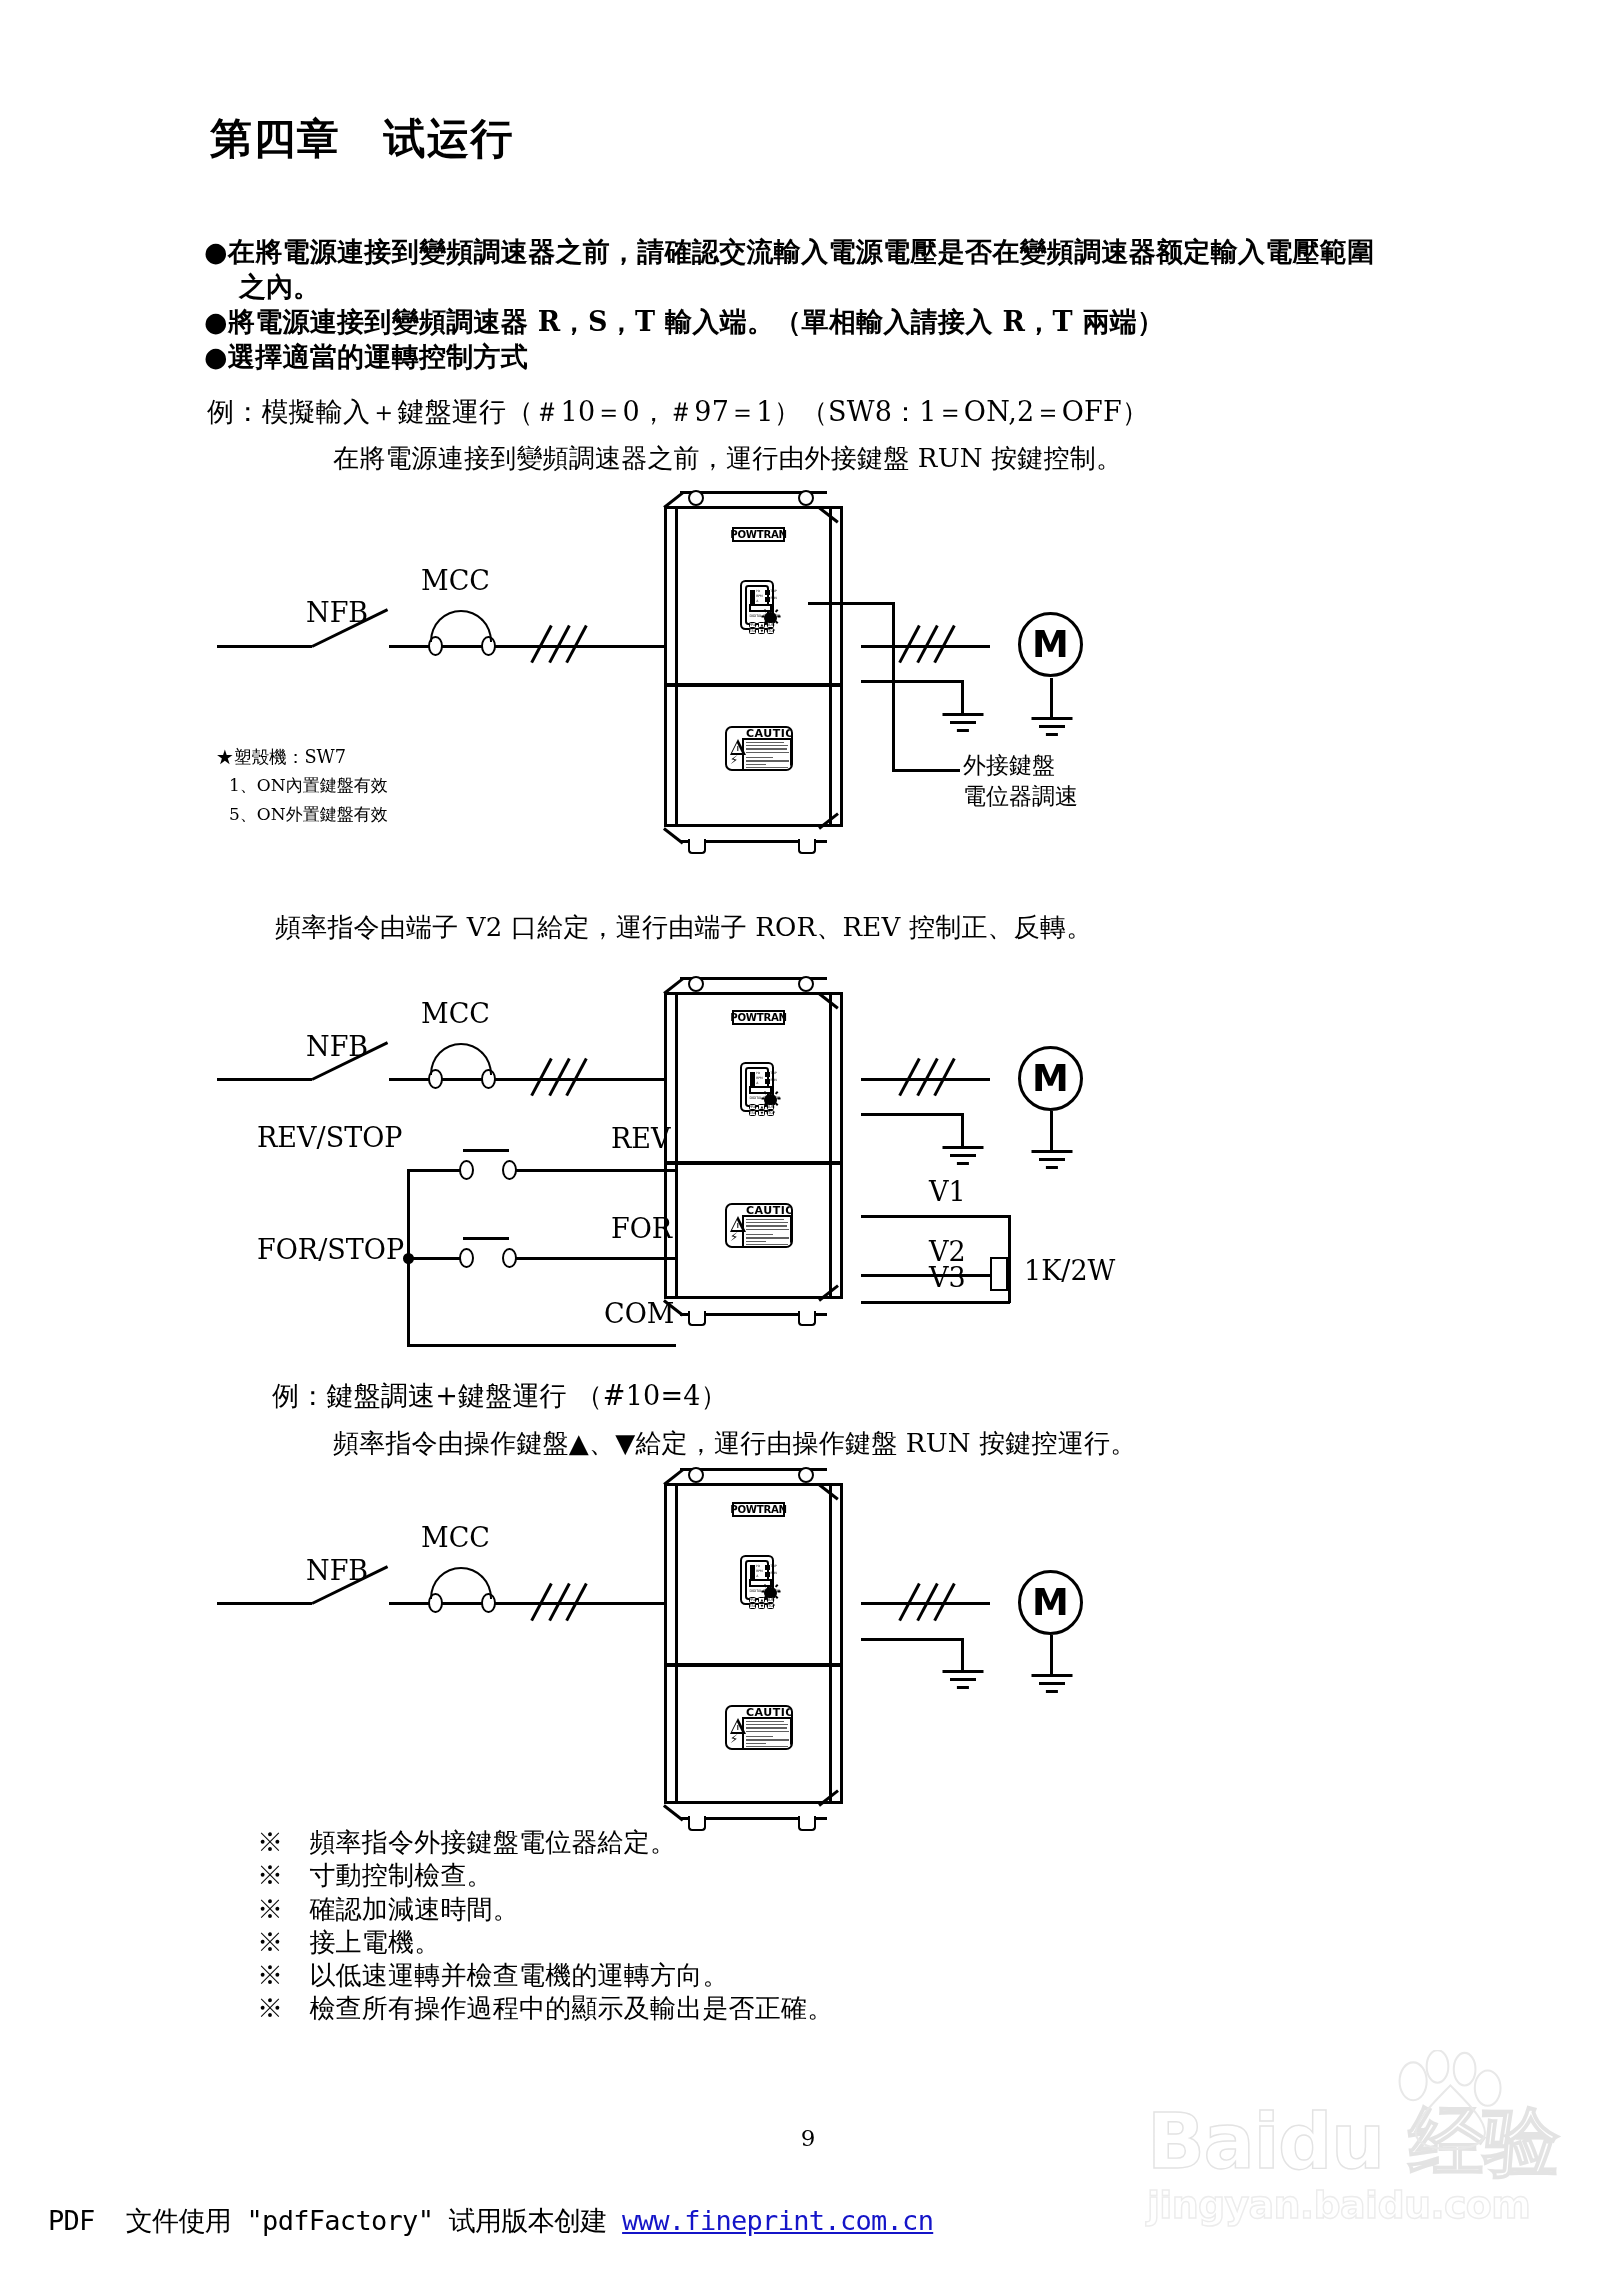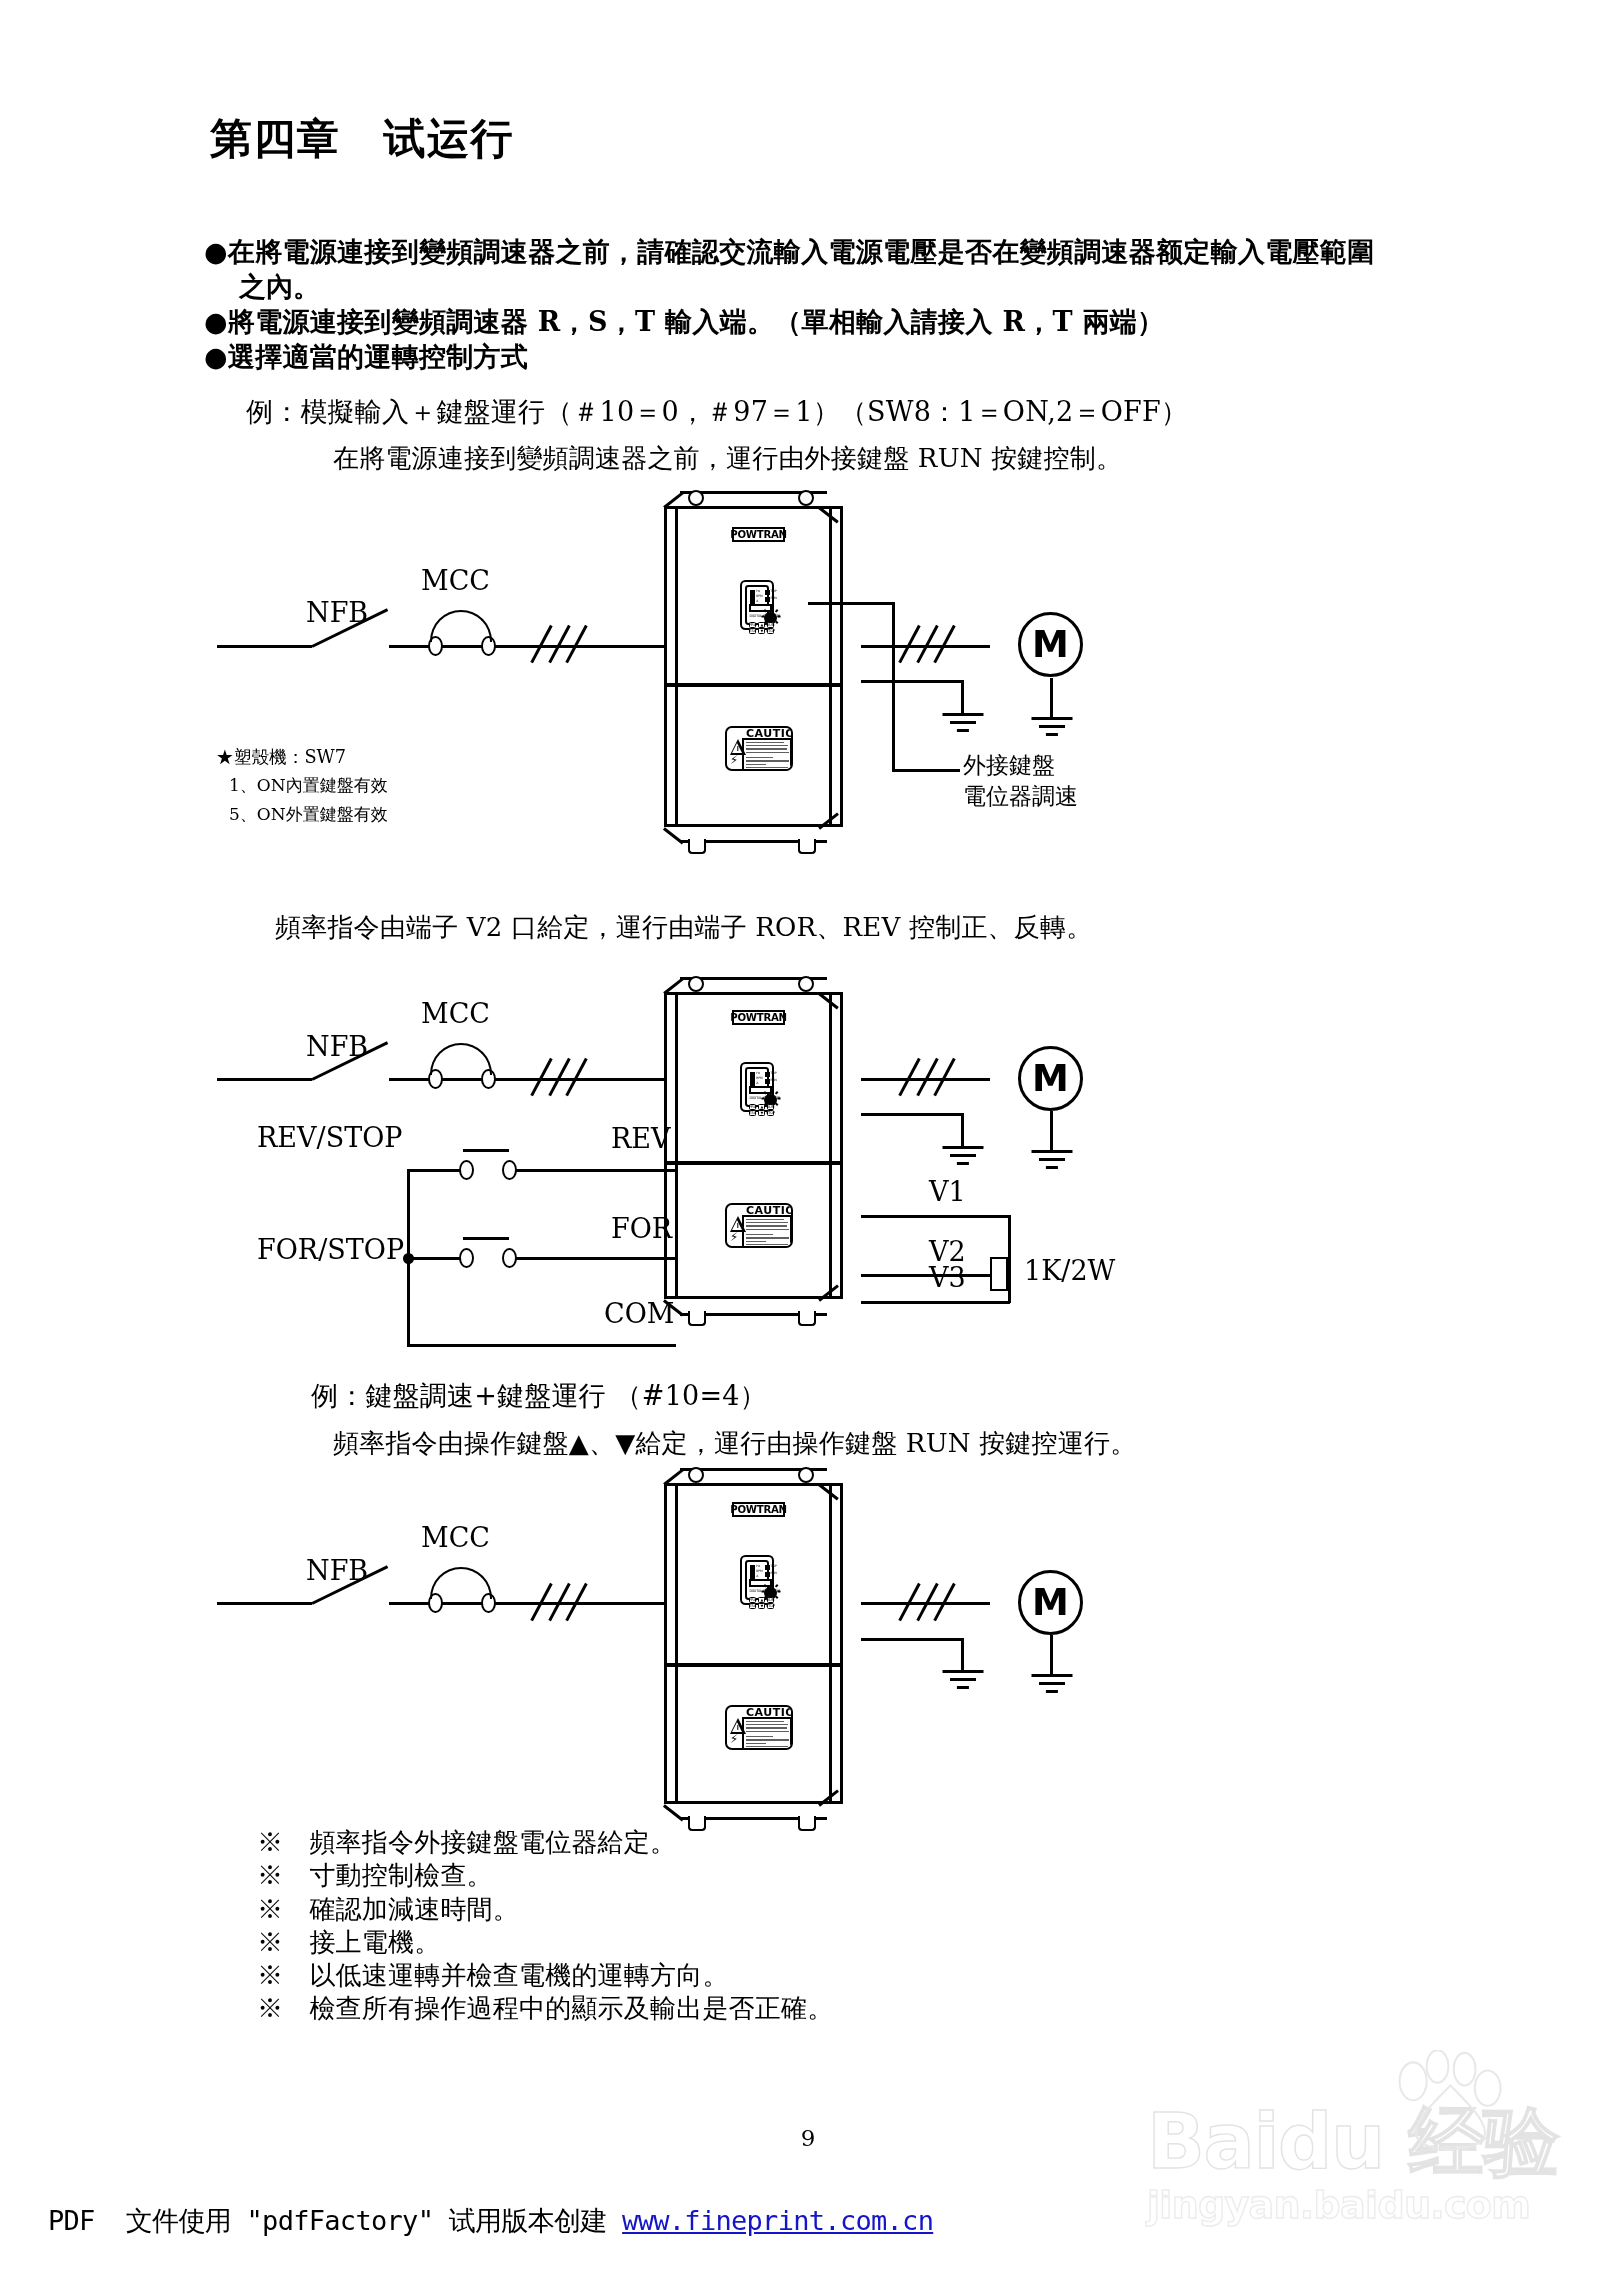--- a/index.html
+++ b/index.html
@@ -55,21 +55,20 @@
     padding-left: 35px;
     white-space: pre;
   }
 
   
   .ex-head {
     position: absolute;
     font-size: 27px;
     white-space: pre;
     letter-spacing: 0.2px;
-    margin-left: 39px;
   }
   .ex-sub {
     position: absolute;
     font-size: 26px;
     white-space: pre;
     letter-spacing: 0.2px;
   }
 
   
   .wire {

